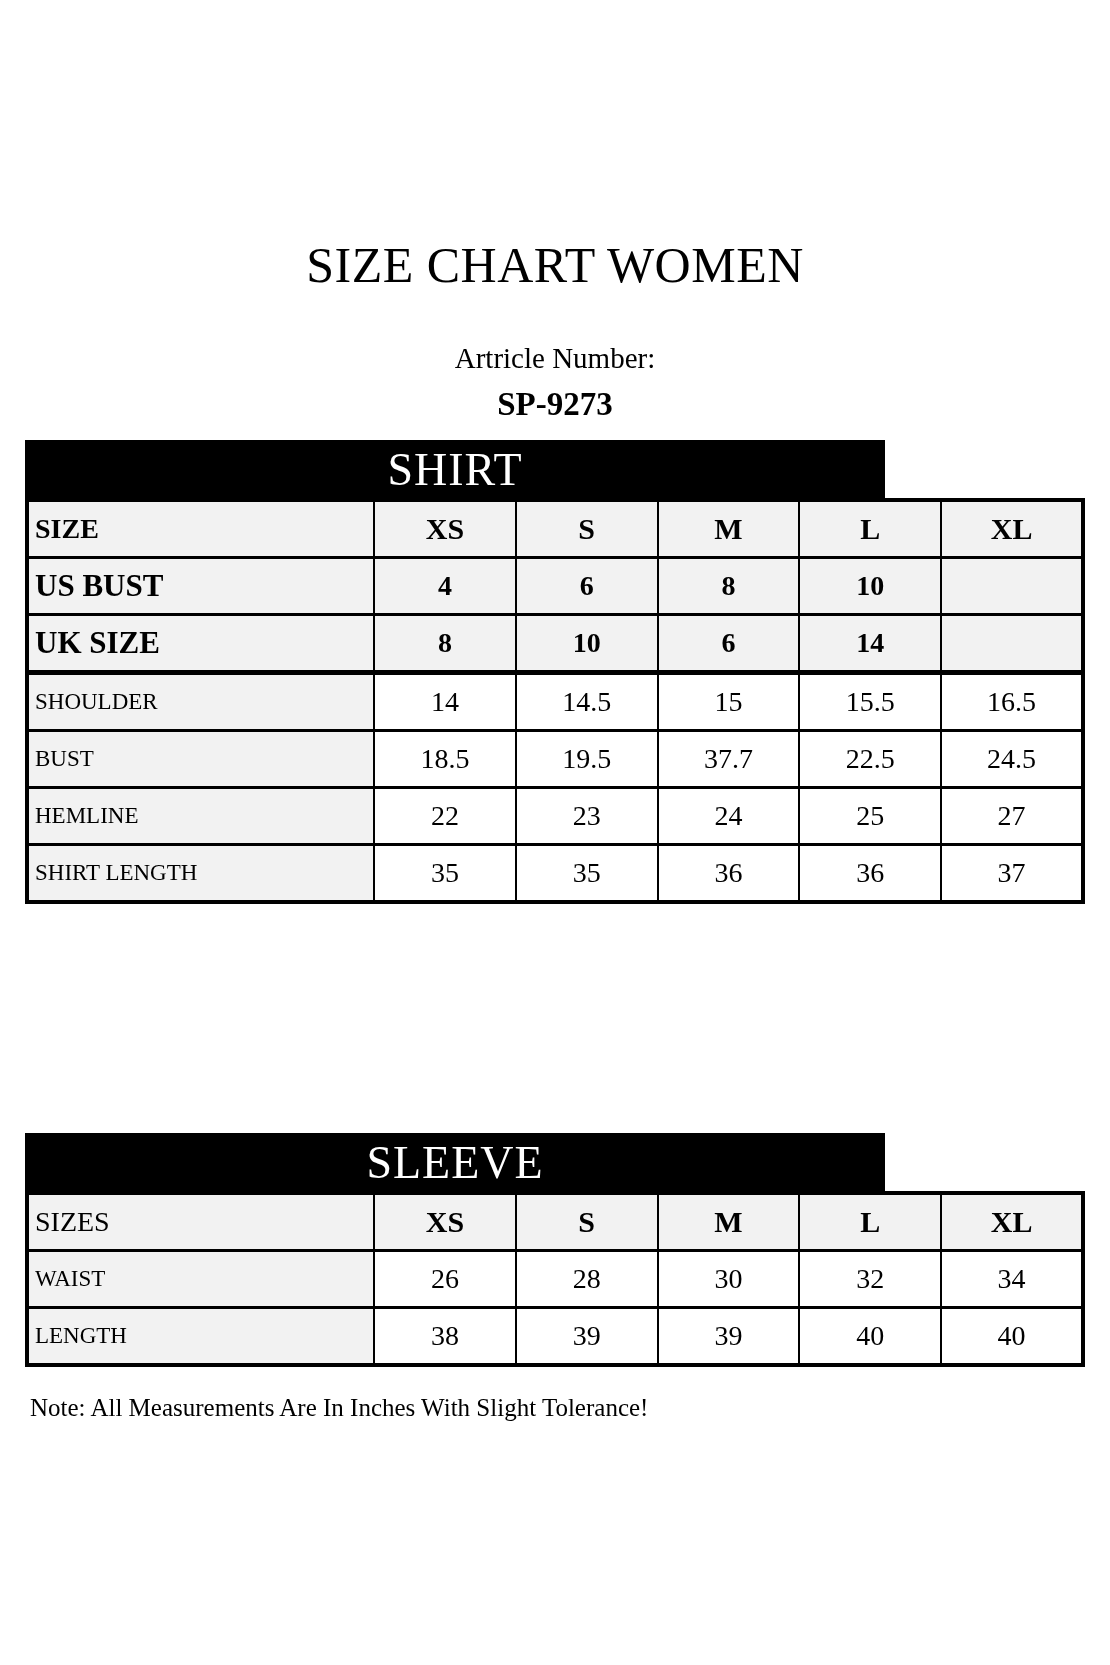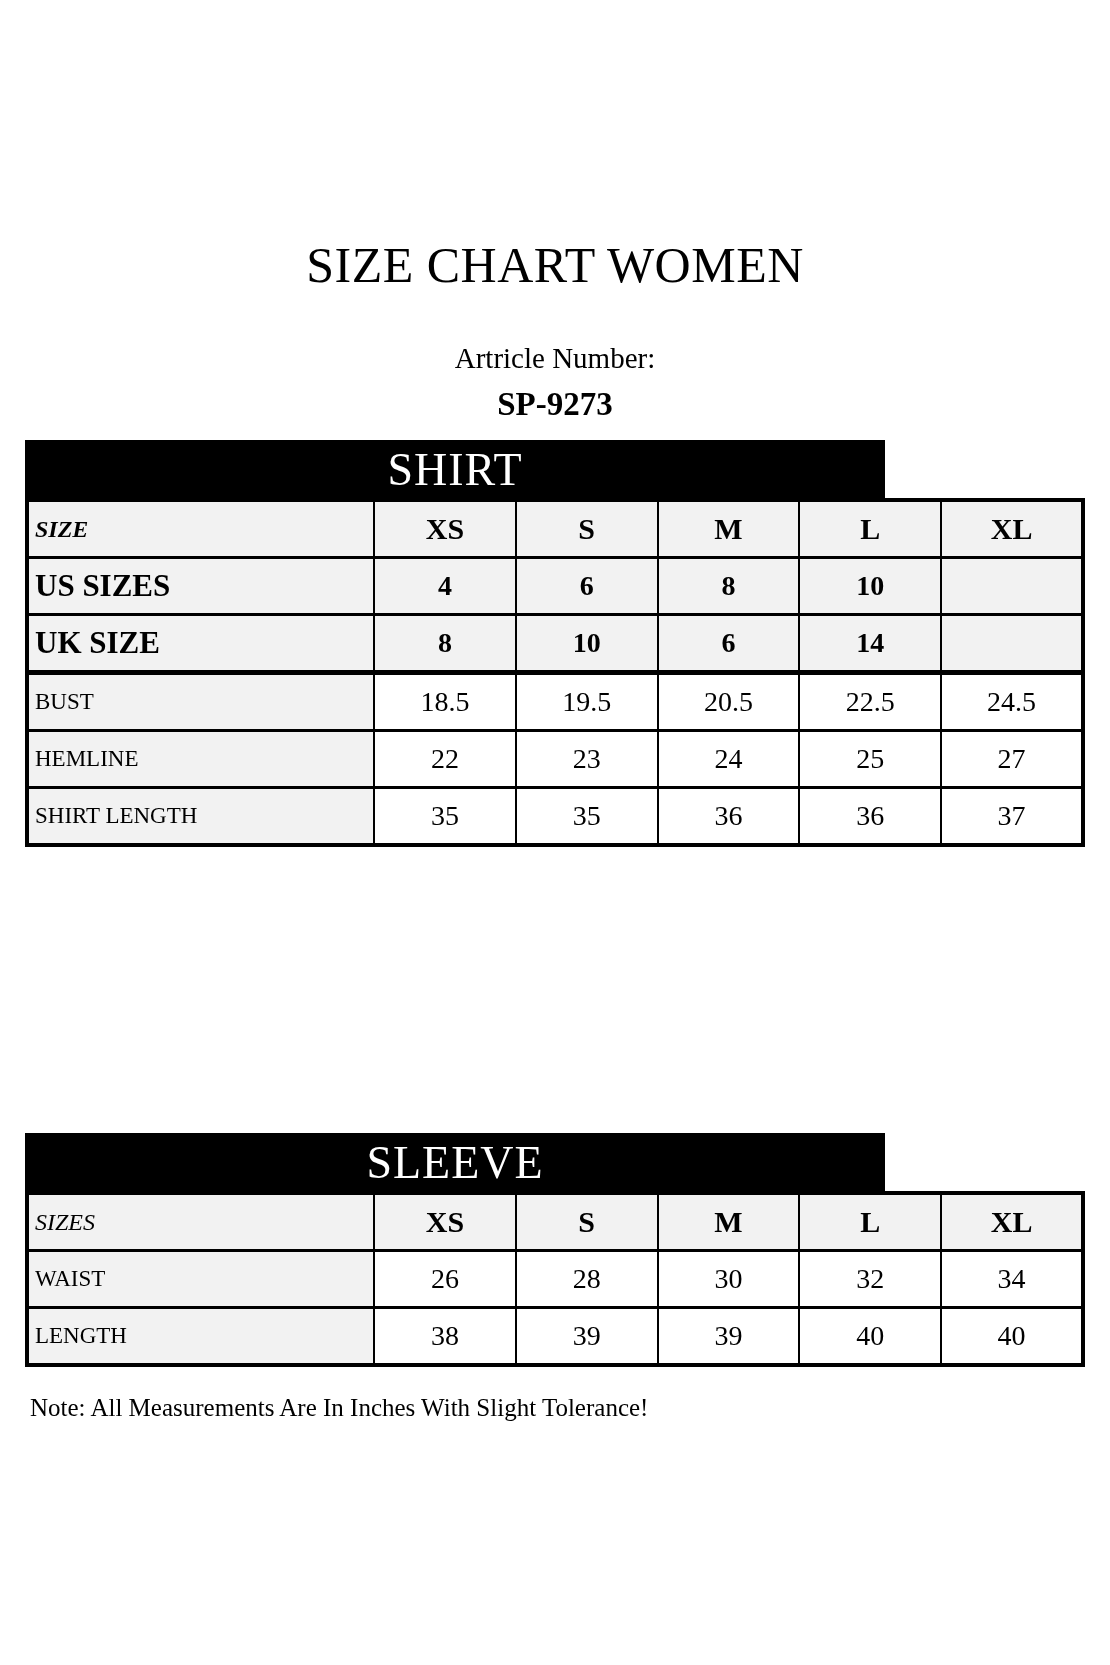--- a/index.html
+++ b/index.html
@@ -81,21 +81,21 @@
   }
   table.size-table td.label {
     text-align: left;
     padding-left: 6px;
   }
   tr.shaded td { background: #f2f2f2; text-align: center; }
   tr.hdr td {
     font-weight: bold;
     font-size: 30px;
   }
-  tr.hdr td.label { font-size: 24px; font-style: italic; }
+  tr.hdr td.label { font-size: 28px; }
   tr.hdr.label-normal td.label { font-weight: normal; }
   tr.bold-vals td { font-weight: bold; }
   tr.bold-vals td.label { font-size: 31px; }
   tr.measure td.label {
     background: #f2f2f2;
     font-size: 23px;
     font-weight: normal;
   }
   tr.thick-bottom td { border-bottom-width: 5px; }
   .note {
@@ -128,40 +128,48 @@
       <tbody>
         <tr class="hdr shaded">
           <td class="label">SIZE</td>
           <td>XS</td>
           <td>S</td>
           <td>M</td>
           <td>L</td>
           <td>XL</td>
         </tr>
         <tr class="bold-vals shaded">
-          <td class="label">US SIZES</td>
+          <td class="label">US BUST</td>
           <td>4</td>
           <td>6</td>
           <td>8</td>
           <td>10</td>
           <td></td>
         </tr>
         <tr class="bold-vals shaded thick-bottom">
           <td class="label">UK SIZE</td>
           <td>8</td>
           <td>10</td>
           <td>6</td>
           <td>14</td>
           <td></td>
         </tr>
         <tr class="measure">
+          <td class="label">SHOULDER</td>
+          <td>14</td>
+          <td>14.5</td>
+          <td>15</td>
+          <td>15.5</td>
+          <td>16.5</td>
+        </tr>
+        <tr class="measure">
           <td class="label">BUST</td>
           <td>18.5</td>
           <td>19.5</td>
-          <td>20.5</td>
+          <td>37.7</td>
           <td>22.5</td>
           <td>24.5</td>
         </tr>
         <tr class="measure">
           <td class="label">HEMLINE</td>
           <td>22</td>
           <td>23</td>
           <td>24</td>
           <td>25</td>
           <td>27</td>

